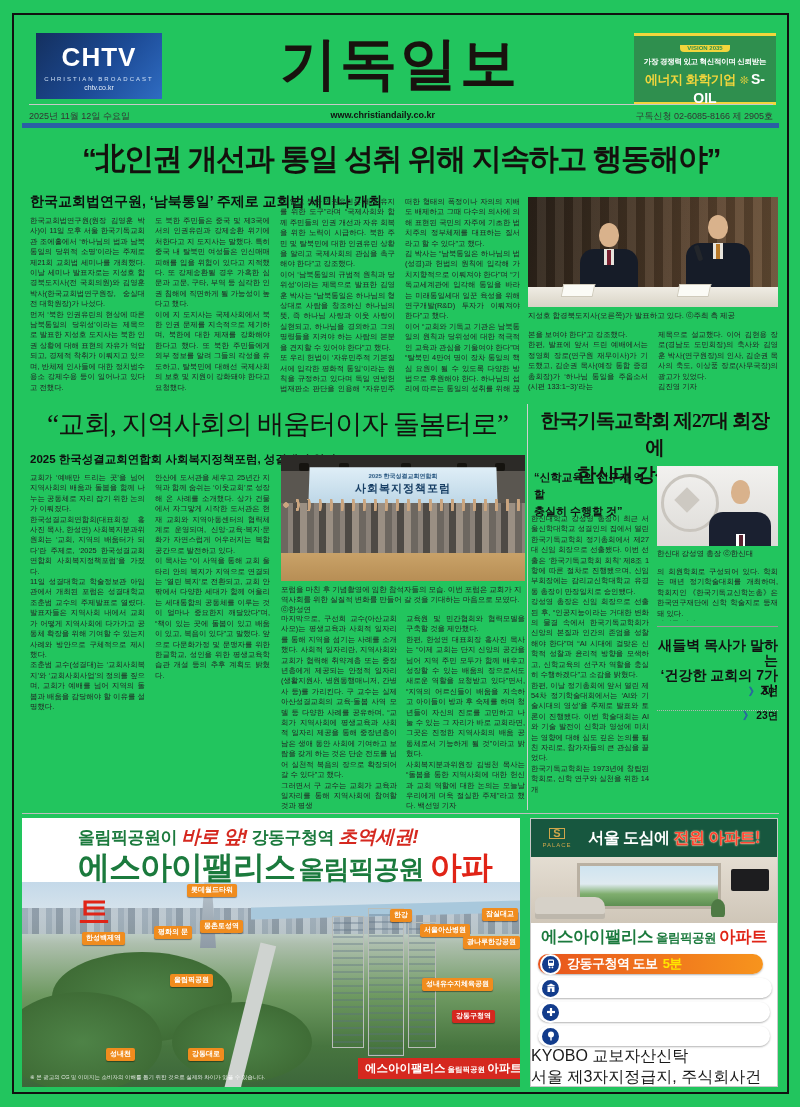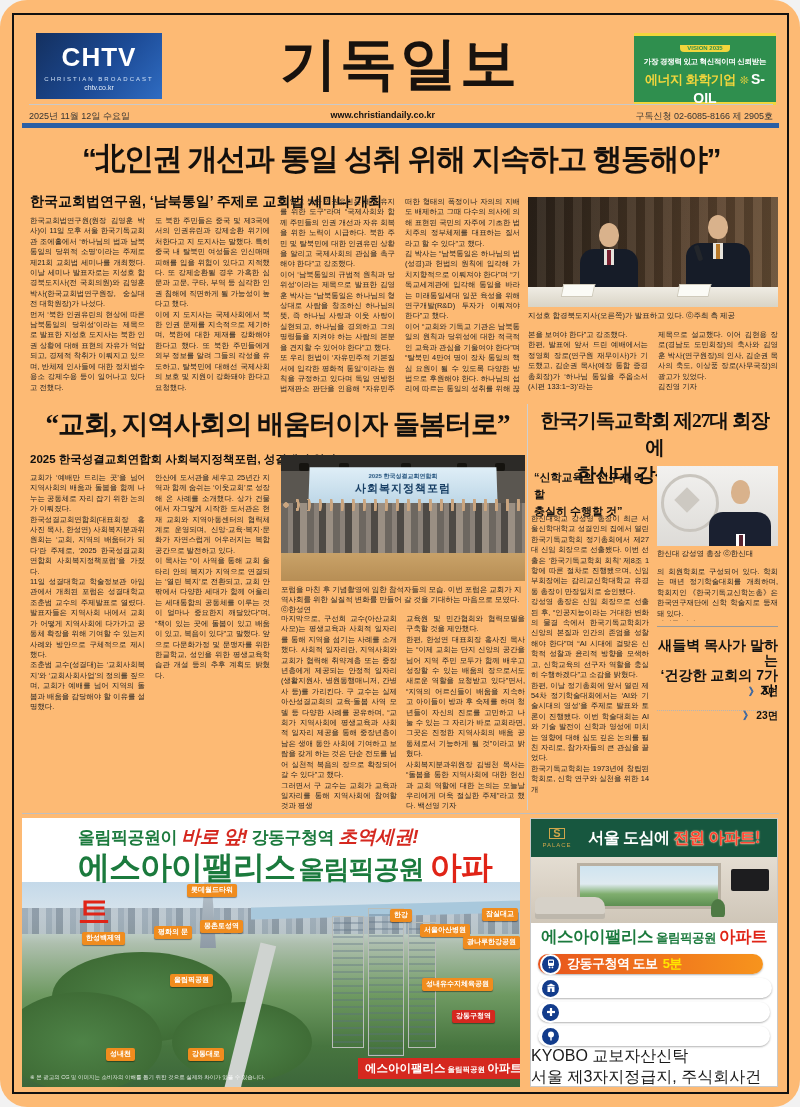--- a/index.html
+++ b/index.html
@@ -1,17 +1,17 @@
 <!DOCTYPE html>
 <html lang="ko"><head>
 <meta charset="utf-8">
 <style>
   html,body{margin:0;padding:0;background:#f2f2f2;}
-  .page{position:relative;width:800px;height:1107px;margin:0 auto;background:#fdba74;
-        font-family:"Liberation Sans","DejaVu Sans",sans-serif;color:#1a1a1a;overflow:hidden;border-radius:27px;}
+  .page{position:relative;width:800px;height:1107px;margin:0 auto;background:#22c55e;
+        font-family:"Liberation Sans","DejaVu Sans",sans-serif;color:#1a1a1a;overflow:hidden;}
   .frame{position:absolute;left:12px;top:13px;right:11px;bottom:13px;border:2px solid #111;pointer-events:none;}
   .pre{white-space:pre-line;}
 
   
   .chtv{position:absolute;left:36px;top:33px;width:126px;height:66px;text-align:center;
         background:linear-gradient(130deg,#14305f 0%,#1c4a95 55%,#2f6cc2 100%);color:#fff;}
   .chtv-name{font-size:26px;font-weight:bold;letter-spacing:1px;margin-top:9px;}
   .chtv-sub{font-size:6px;letter-spacing:2px;color:#cfe0f5;margin-top:3px;}
   .chtv-url{font-size:7px;color:#e8f0fb;margin-top:2px;}
   .masthead{position:absolute;left:180px;right:180px;top:26px;text-align:center;
@@ -51,21 +51,21 @@
   .a1-photo .mic{position:absolute;width:5px;height:16px;background:#23262b;border-radius:2px;transform:rotate(-18deg);}
   .a1-photo .table{position:absolute;left:0;right:0;bottom:0;height:20px;background:linear-gradient(#efece4,#d9d4c6);}
   .a1-photo .card{position:absolute;bottom:10px;width:30px;height:11px;background:#fbfbf6;border:1px solid #cfcabb;transform:skewX(-12deg);}
 
   
   .vdiv{position:absolute;left:527px;top:404px;height:406px;border-left:1px solid #cfcfcf;}
   .hdiv{position:absolute;left:22px;right:21px;top:813px;border-top:1px solid #bfbfbf;}
 
   
   .a2-headline{position:absolute;left:30px;width:495px;top:406px;text-align:center;
-        font-family:"Liberation Serif","DejaVu Serif",serif;font-size:27px;font-weight:bold;letter-spacing:-1px;color:#14110e;}
+        font-family:"Liberation Serif","DejaVu Serif",serif;font-size:27px;font-weight:normal;letter-spacing:-1px;color:#14110e;}
   .a2-subhead{position:absolute;left:30px;top:452px;font-size:11.5px;font-weight:bold;color:#0e0e0e;}
   .a2-photo{position:absolute;left:281px;top:455px;width:244px;height:126px;overflow:hidden;background:#5a5650;}
   .a2-photo .rig{position:absolute;left:0;right:0;top:0;height:16px;background:#2c2a27;}
   .a2-photo .rig i{position:absolute;top:8px;width:10px;height:8px;background:#15130f;border-radius:2px;}
   .a2-photo .banner{position:absolute;left:28px;right:28px;top:12px;height:38px;text-align:center;
         background:linear-gradient(#dfeef7,#bcd6e6);color:#1d4e7a;transform:perspective(200px) rotateX(4deg);}
   .a2-photo .banner .b1{font-size:6px;margin-top:5px;font-weight:bold;}
   .a2-photo .banner .b2{font-size:11px;font-weight:900;letter-spacing:1px;color:#163d63;}
   .a2-photo .crowd{position:absolute;left:0;right:0;top:48px;height:52px;
         background:repeating-linear-gradient(90deg,#6d6760 0 7px,#8a8178 7px 12px,#4e4a45 12px 19px,#9a8f83 19px 26px);}

